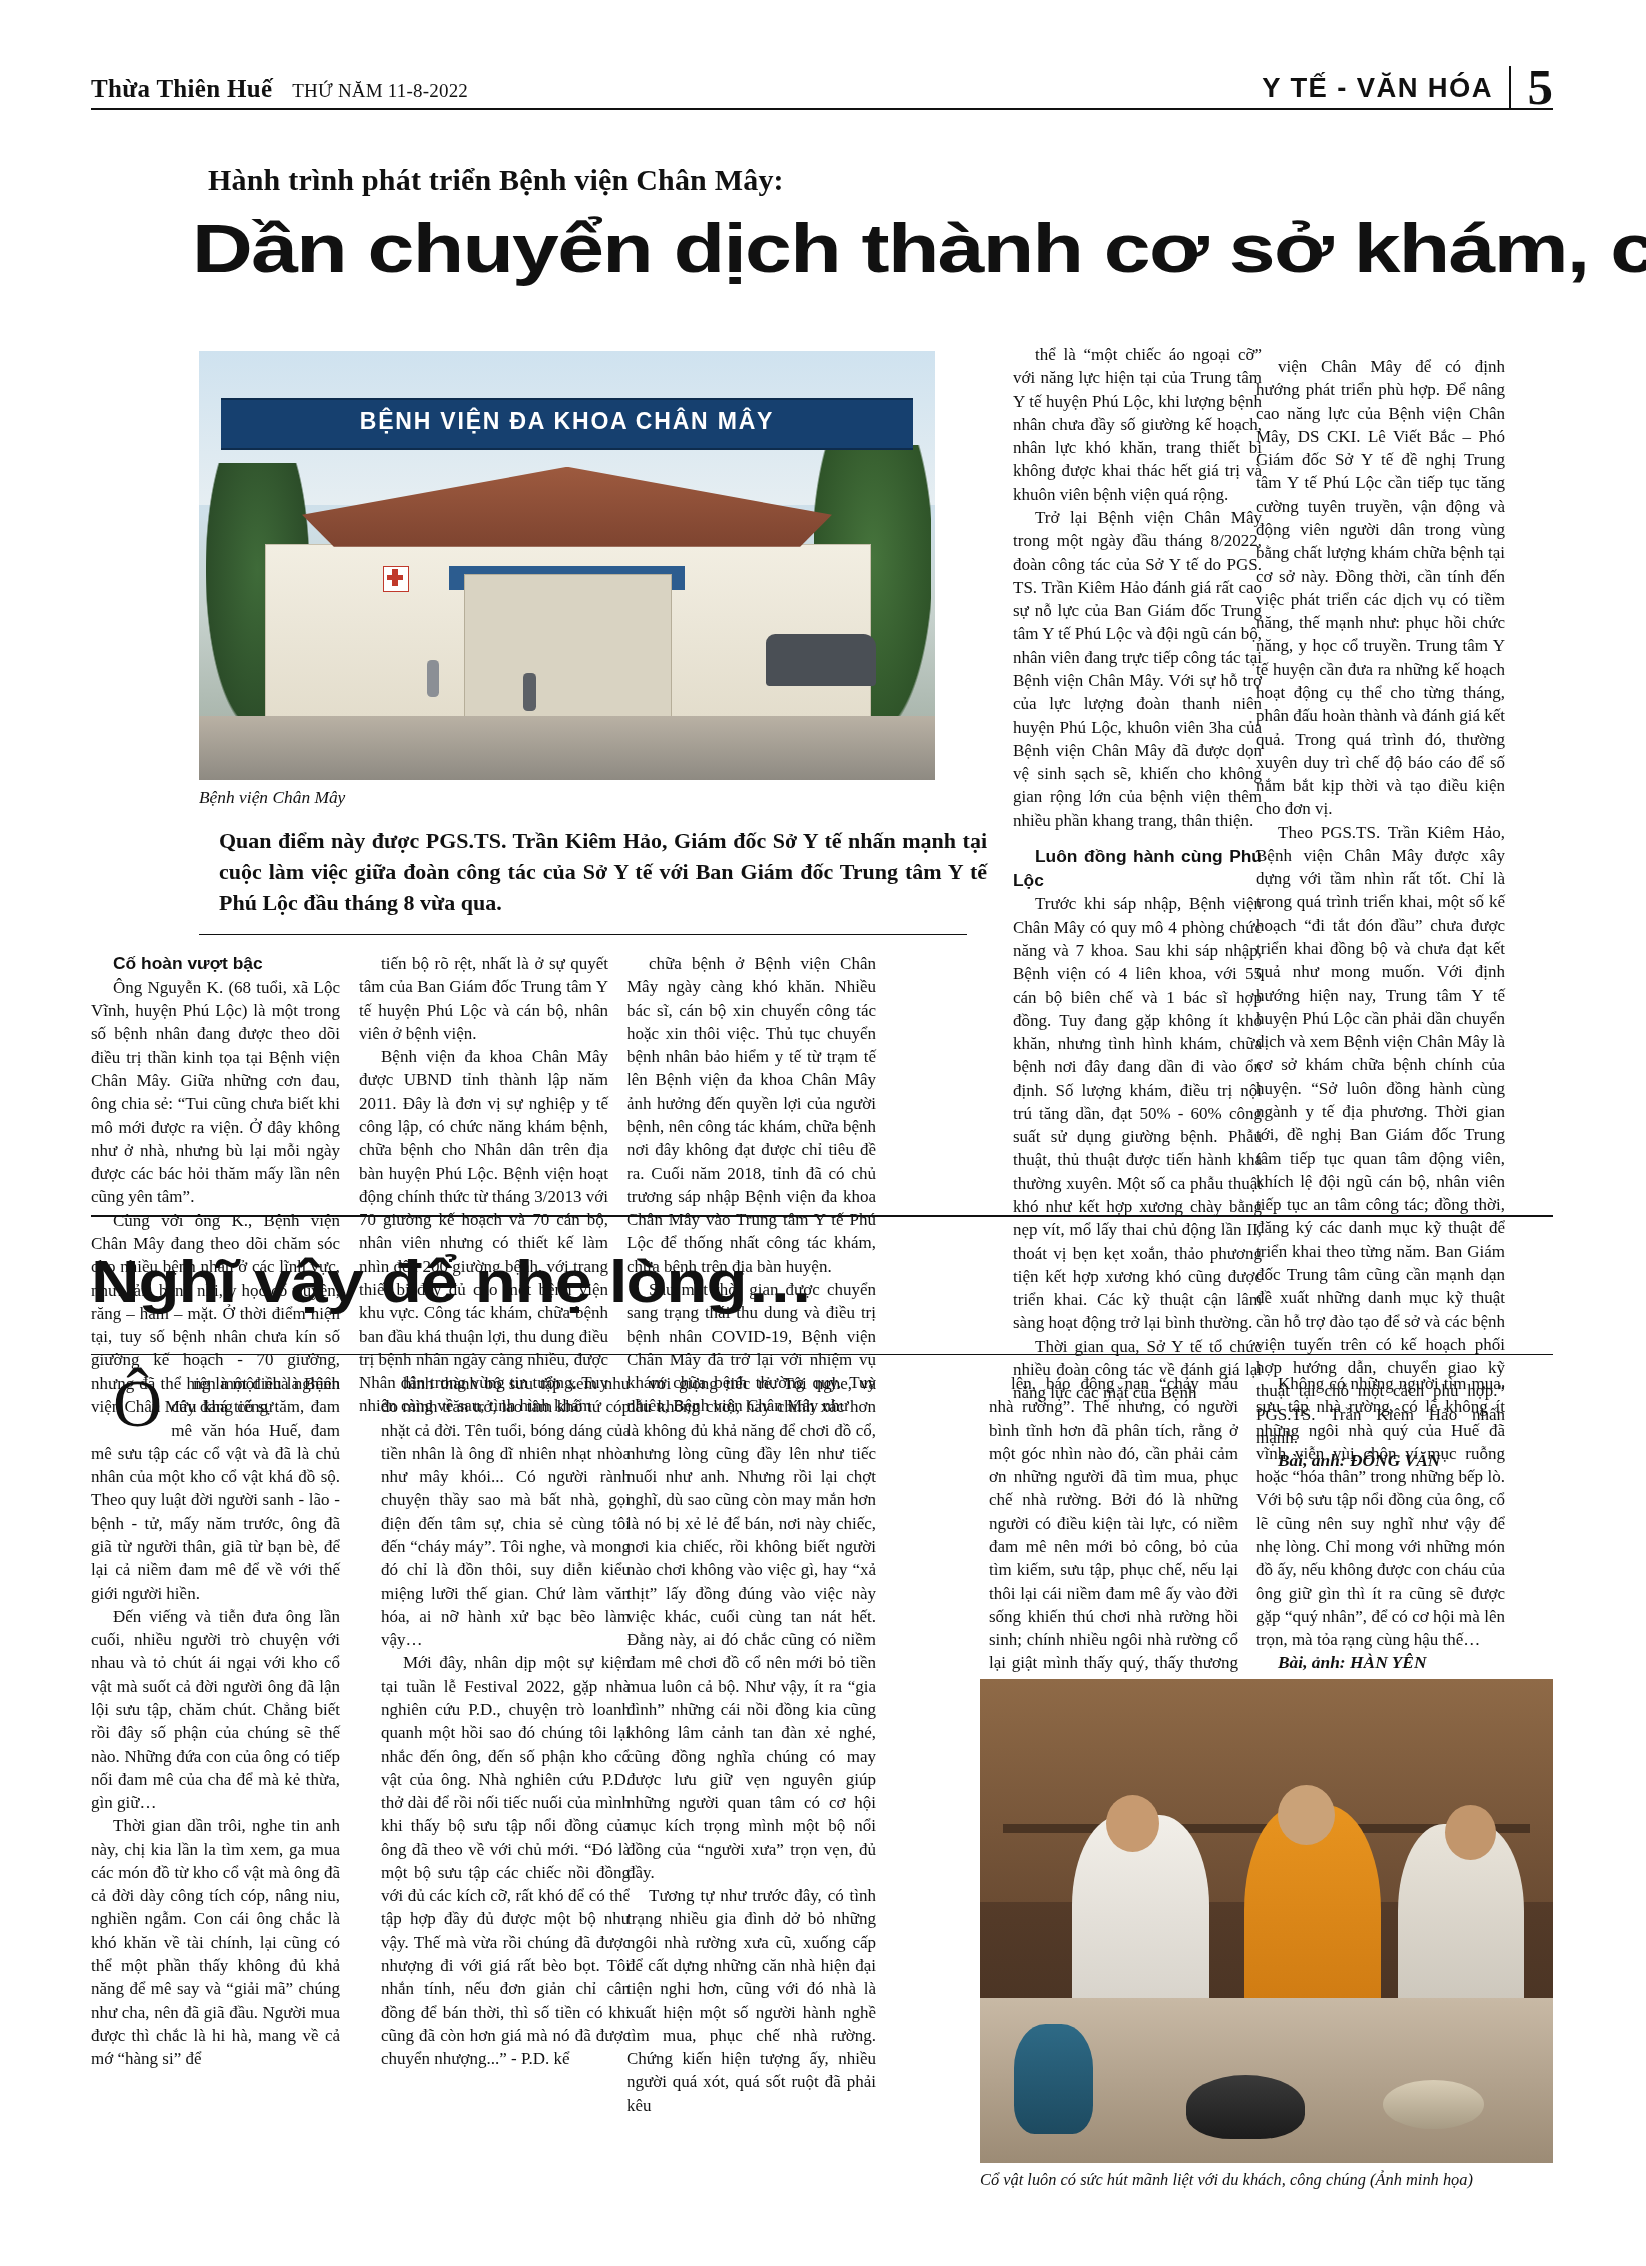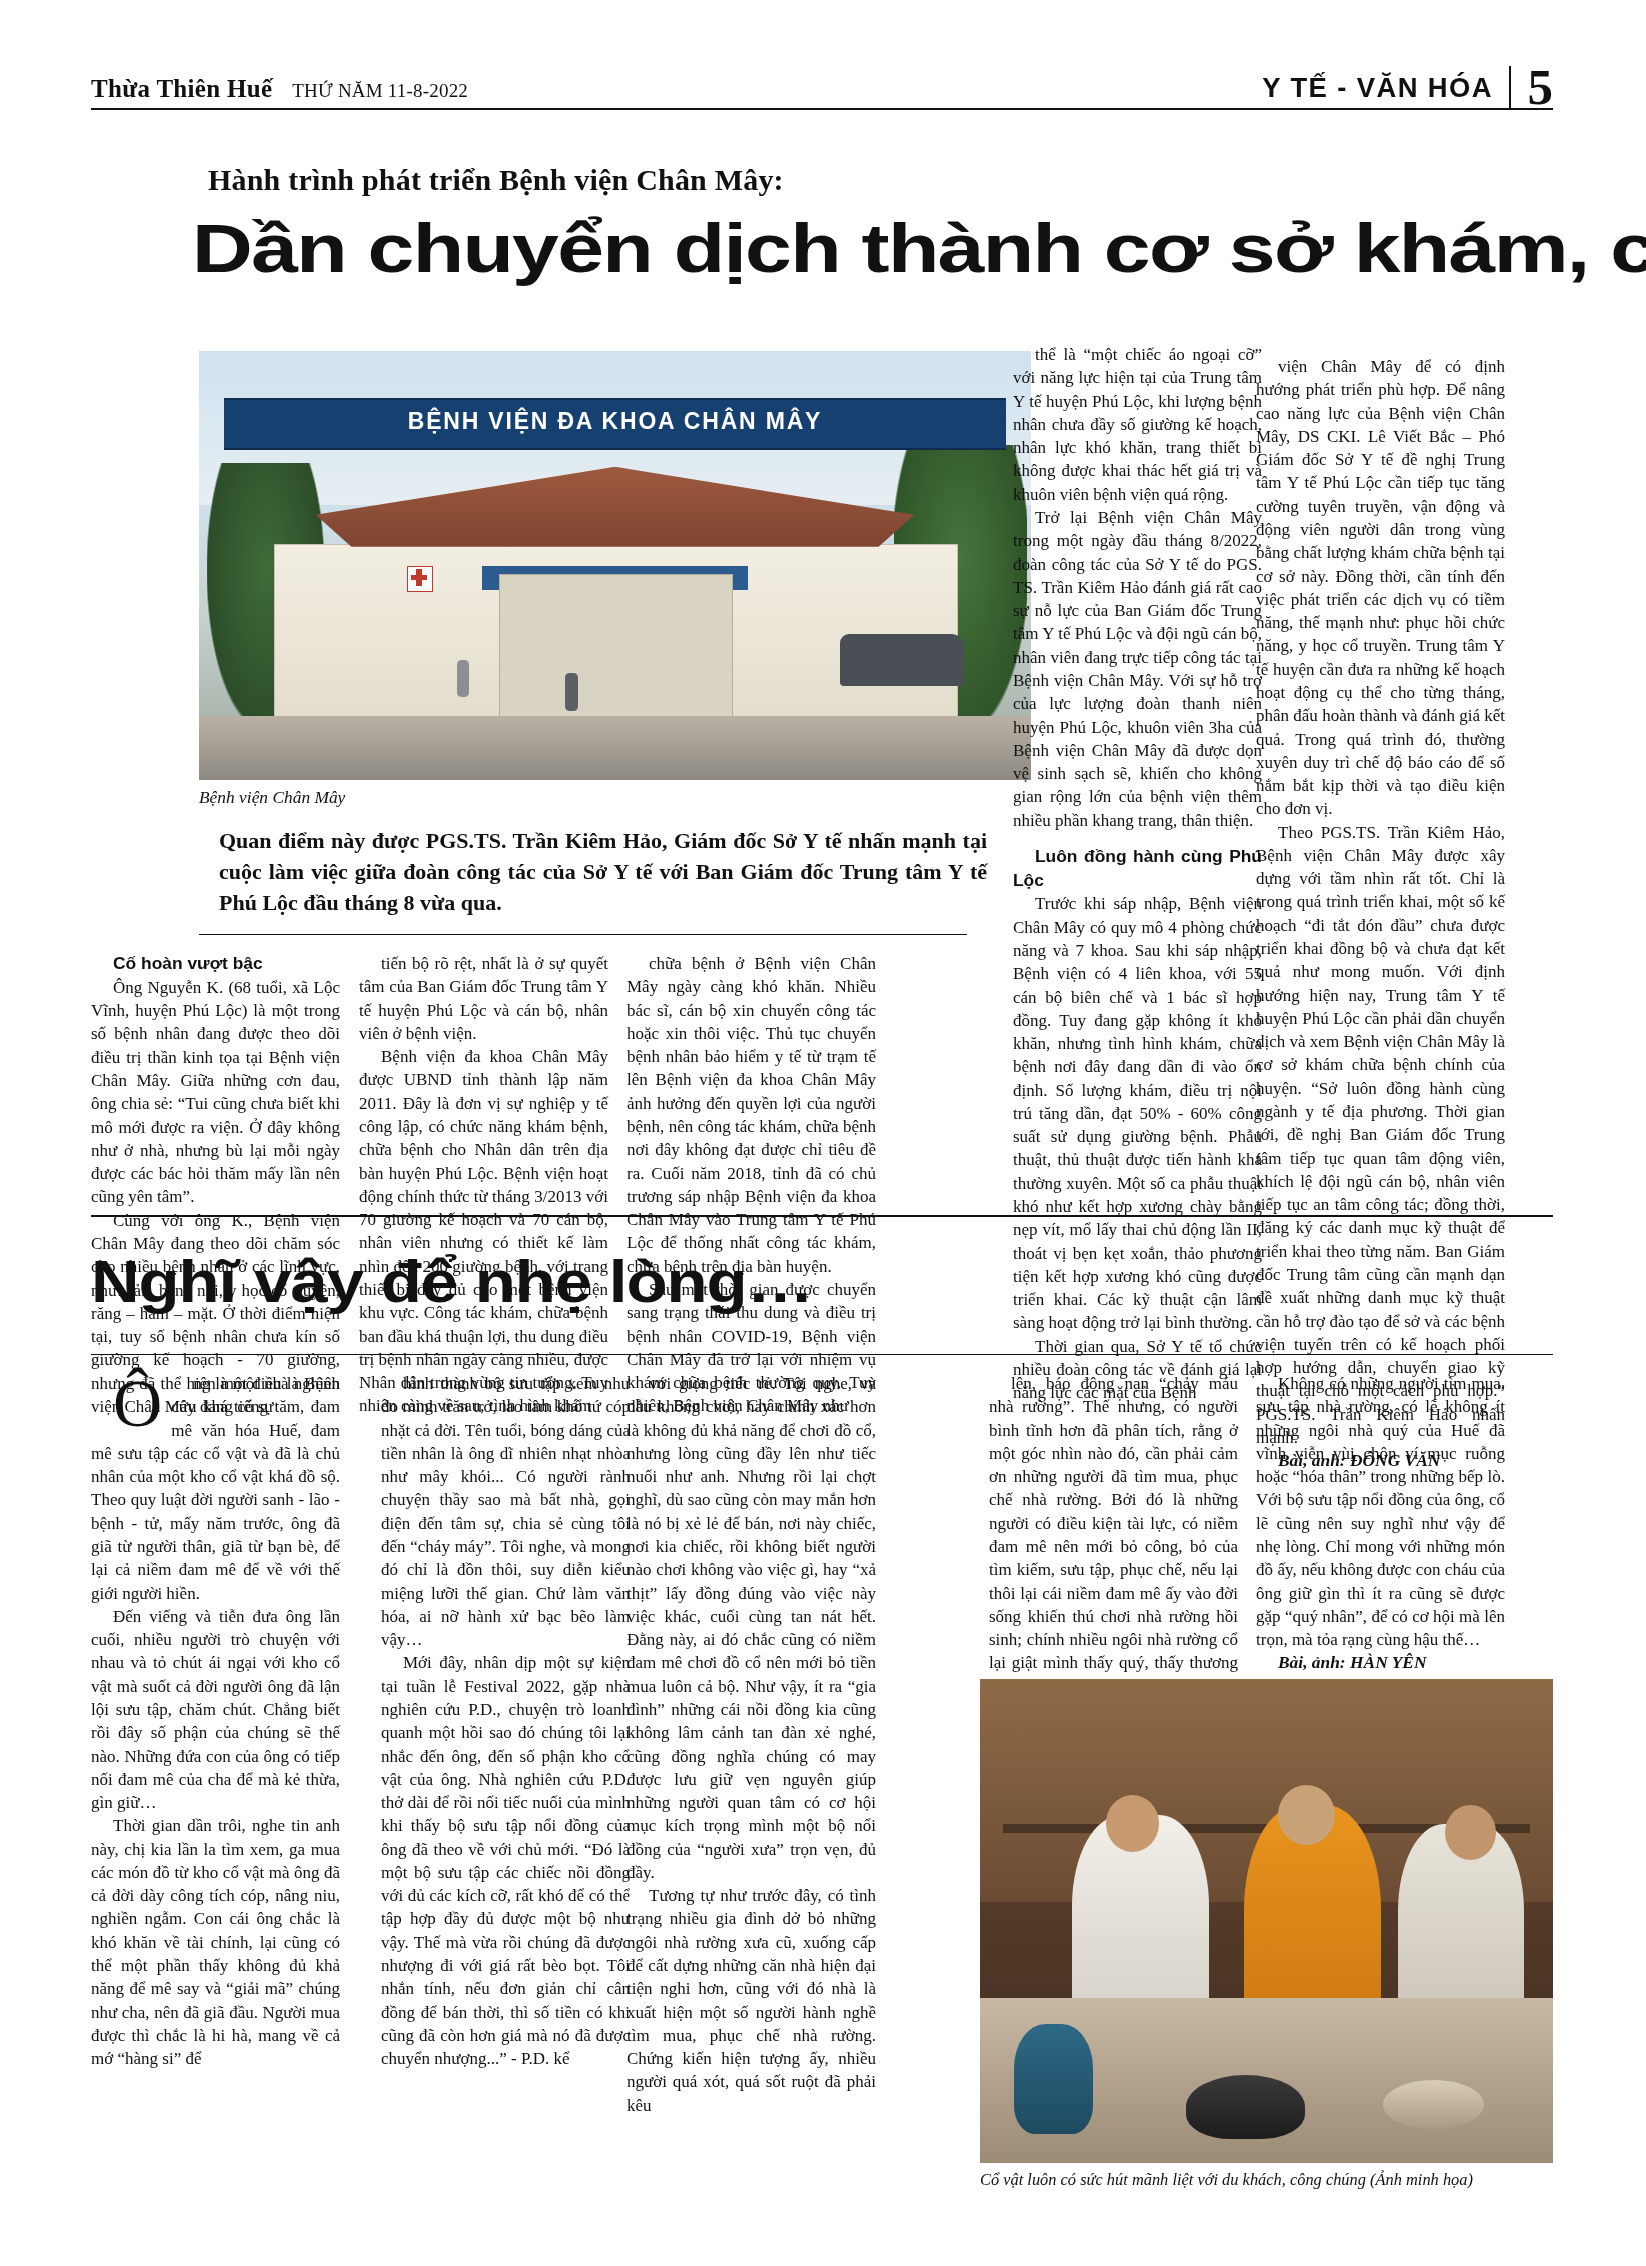--- a/index.html
+++ b/index.html
@@ -102,21 +102,21 @@
     line-height: 1.08;
   }
 
   
   .lead-photo-wrap {
     position: absolute;
     left: 199px; top: 351px;
     width: 768px; height: 446px;
   }
   .lead-photo {
-    width: 832px; height: 429px;
+    width: 736px; height: 429px;
     position: relative;
     overflow: hidden;
     background: linear-gradient(#b9d5e8 0%, #cfe0ea 38%, #c8d3cf 60%, #9aa79b 100%);
   }
   .lp-sky {
     position: absolute; left:0; top:0; width:100%; height:36%;
     background: linear-gradient(#cfe2ef, #e6eef2);
   }
   .lp-roofbar {
     position: absolute; left: 3%; top: 11%; width: 94%; height: 48px;

